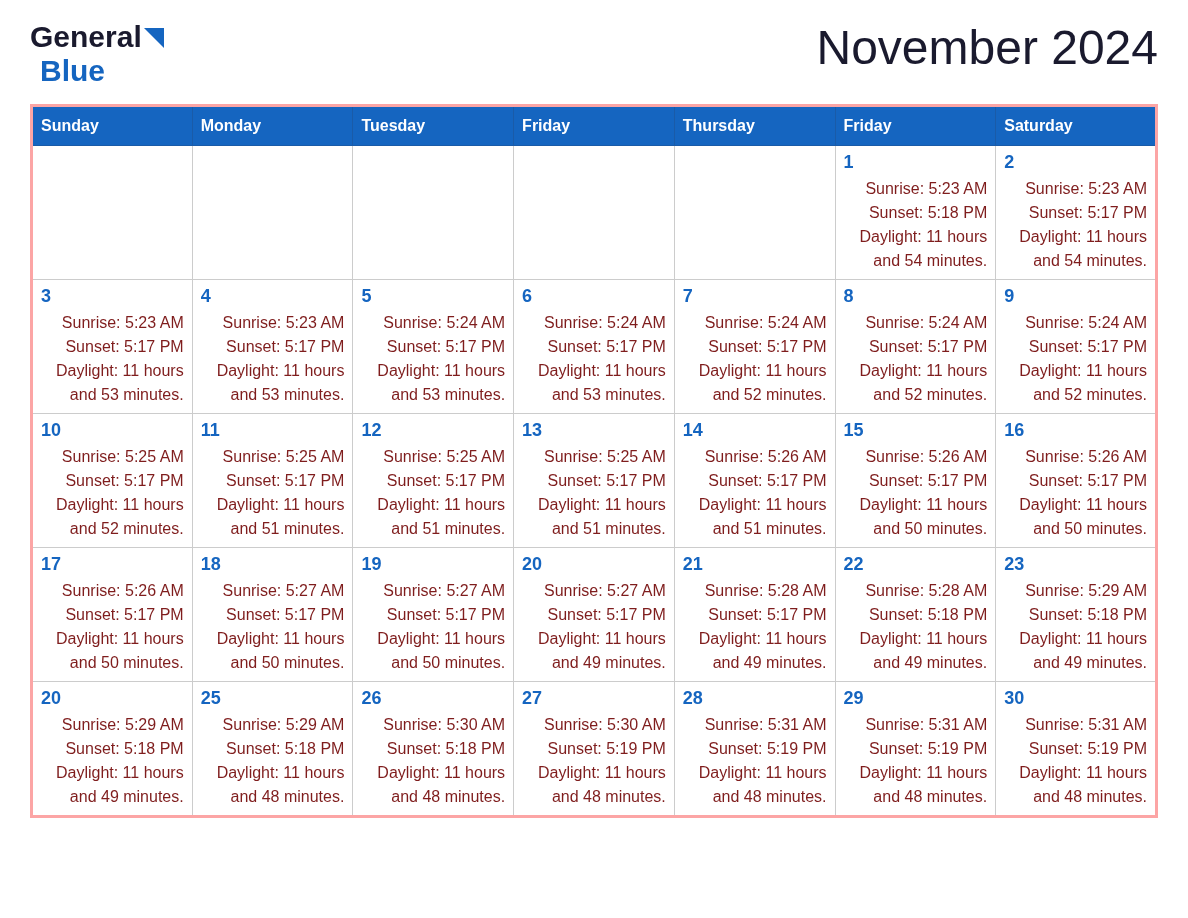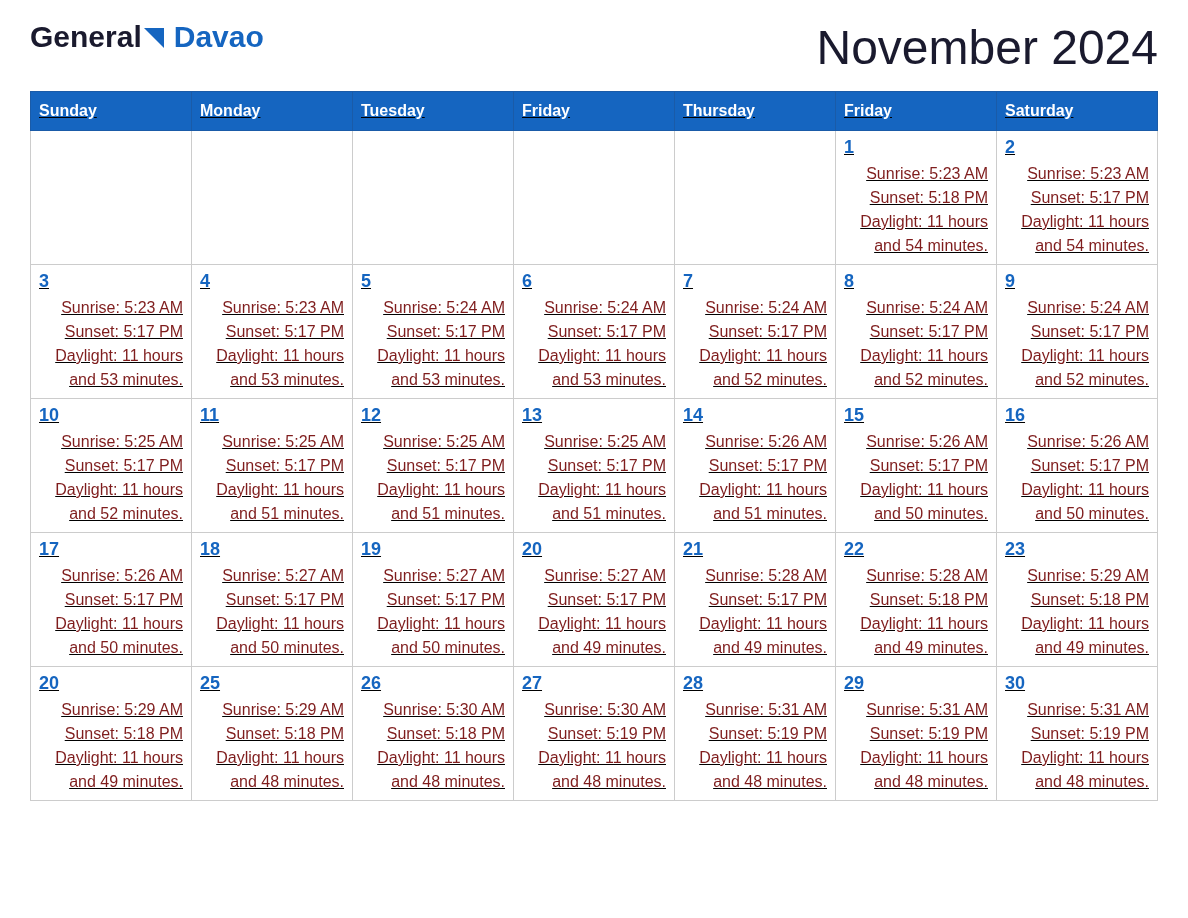--- a/index.html
+++ b/index.html
@@ -11,21 +11,21 @@
       min-height: 918px;
     }
     .header {
       display: flex;
       justify-content: space-between;
       align-items: flex-start;
       margin-bottom: 16px;
     }
     .logo {
       display: flex;
-      flex-direction: row;
+      flex-direction: column;
       align-items: flex-start;
     }
     .logo-line {
       display: flex;
       align-items: center;
     }
     .logo-second-line {
       display: flex;
       justify-content: flex-end;
       padding-left: 4px;
@@ -39,22 +39,21 @@
       color: #1a1a2e;
     }
     .calendar-subtitle {
       font-size: 22px;
       color: #1a1a2e;
       font-weight: normal;
     }
     .calendar {
       width: 100%;
       border-collapse: collapse;
-      border: 1px solid #fca5a5;
-      text-decoration: underline;
+      border: 3px solid #fca5a5;
     }
     .calendar th {
       background-color: #1565c0;
       color: #fff;
       font-size: 16px;
       font-weight: 600;
       padding: 10px 8px;
       text-align: left;
       border: 1px solid #1a5ba8;
     }
@@ -89,21 +88,21 @@
 
 <div class="header">
   <div class="logo">
     <div class="logo-line">
       <span style="font-size:30px;font-weight:bold;color:#1a1a2e;">General</span>
       <svg width="20" height="20" viewBox="0 0 20 20" style="margin-left:2px;margin-top:2px;">
         <polygon points="0,0 20,0 20,20" fill="#1565c0"></polygon>
       </svg>
     </div>
     <div class="logo-second-line" style="padding-left:10px;">
-      <span style="font-size:30px;font-weight:bold;color:#1565c0;">Davao</span>
+      <span style="font-size:30px;font-weight:bold;color:#1565c0;">Blue</span>
     </div>
   </div>
   <div class="title-section">
     <div class="calendar-title">November 2024</div>
   </div>
 </div>
 
 <table class="calendar">
   <thead>
     <tr>

